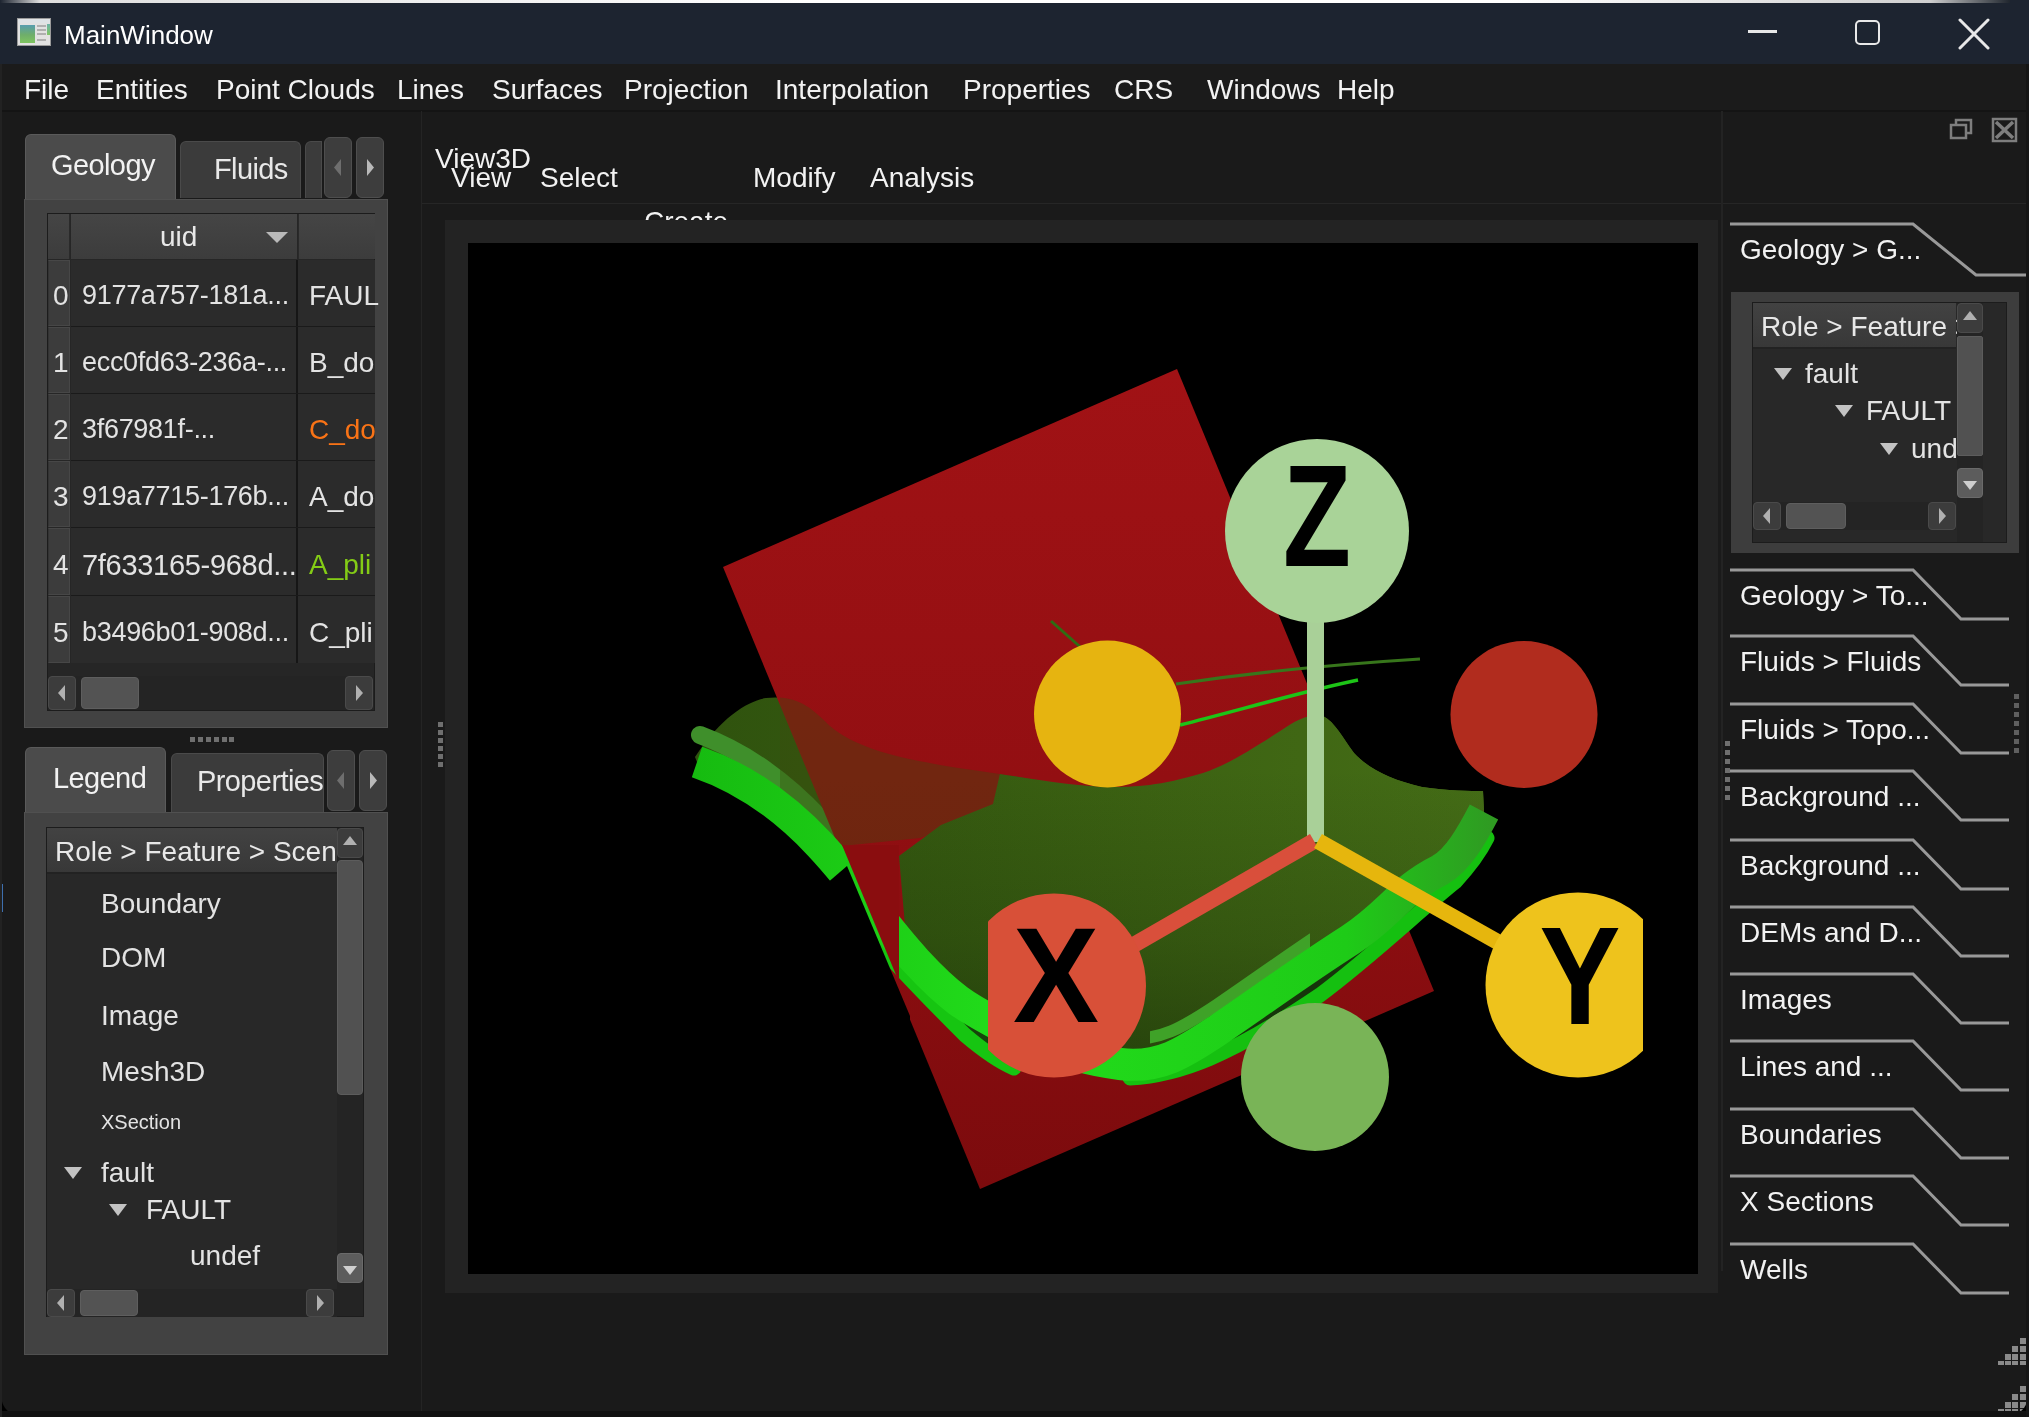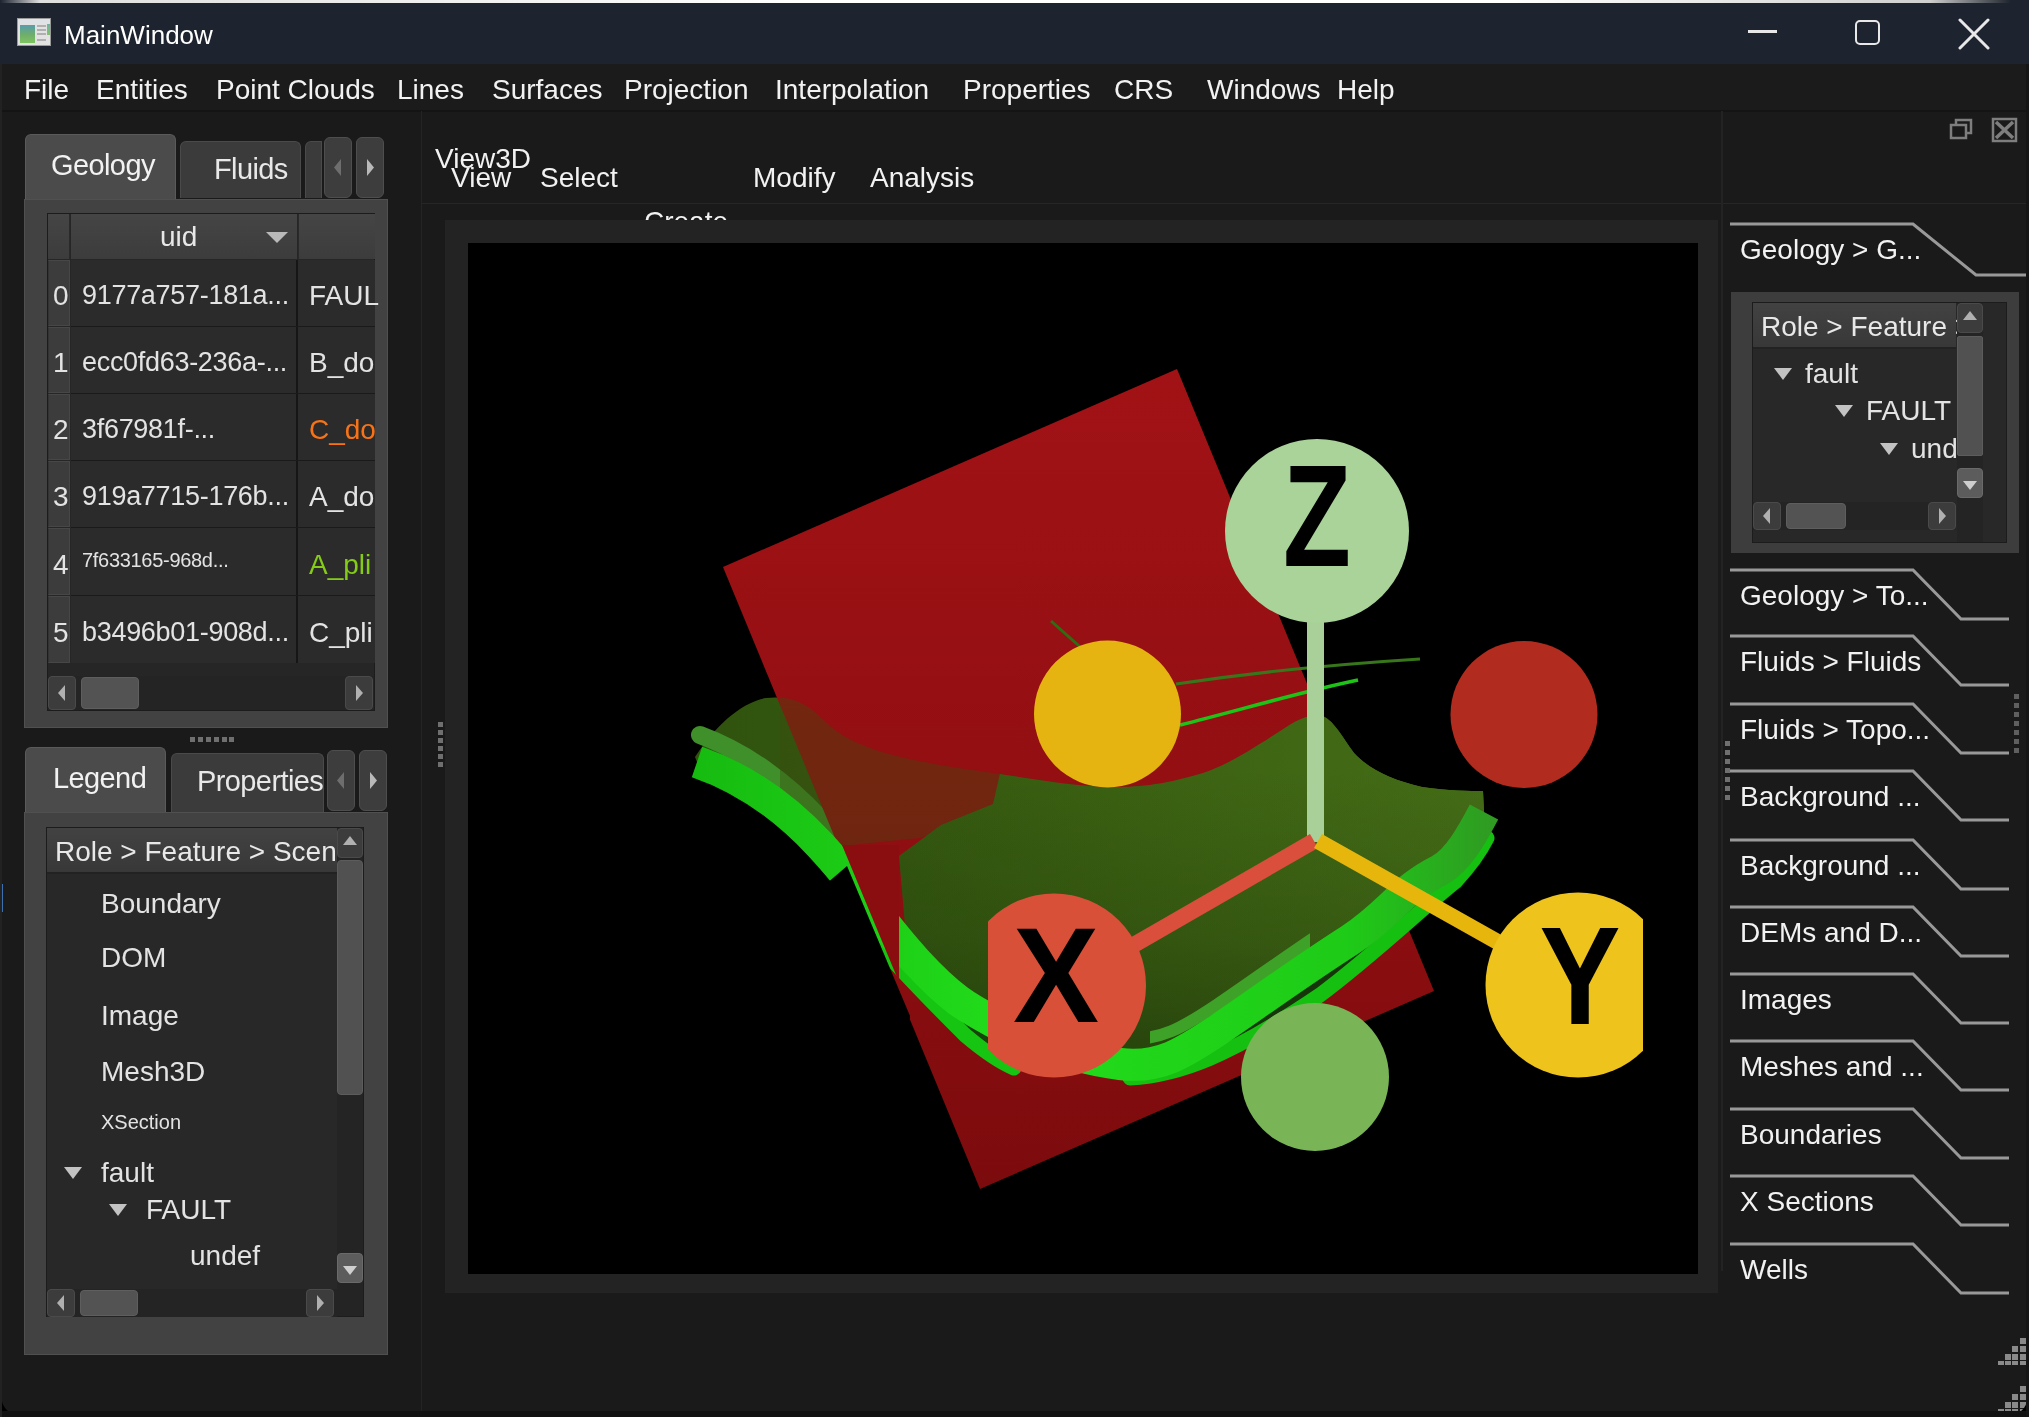--- a/index.html
+++ b/index.html
@@ -234,21 +234,21 @@
     <div class="abs" style="left:71px;top:527px;width:304px;height:1px;background:#1a1a1a;"></div>
     <div class="abs" style="left:71px;top:595px;width:304px;height:1px;background:#1a1a1a;"></div>
     <div class="txt" style="left:82px;top:280px;font-size:27px;letter-spacing:-0.3px;color:#e3e3e3;">9177a757-181a...</div>
     <div class="txt" style="left:309px;top:280px;font-size:28px;color:#e3e3e3;">FAUL</div>
     <div class="txt" style="left:82px;top:347px;font-size:27px;letter-spacing:-0.3px;color:#e3e3e3;">ecc0fd63-236a-...</div>
     <div class="txt" style="left:309px;top:347px;font-size:28px;color:#e3e3e3;">B_do</div>
     <div class="txt" style="left:82px;top:414px;font-size:27px;letter-spacing:-0.3px;color:#e3e3e3;">3f67981f-...</div>
     <div class="txt" style="left:309px;top:414px;font-size:28px;color:#f97316;">C_do</div>
     <div class="txt" style="left:82px;top:481px;font-size:27px;letter-spacing:-0.3px;color:#e3e3e3;">919a7715-176b...</div>
     <div class="txt" style="left:309px;top:481px;font-size:28px;color:#e3e3e3;">A_do</div>
-    <div class="txt" style="left:82px;top:549px;font-size:20px;letter-spacing:-0.3px;color:#e3e3e3;">7f633165-968d...</div>
+    <div class="txt" style="left:82px;top:549px;font-size:29px;letter-spacing:-0.3px;color:#e3e3e3;">7f633165-968d...</div>
     <div class="txt" style="left:309px;top:549px;font-size:28px;color:#84cc16;">A_pli</div>
     <div class="txt" style="left:82px;top:617px;font-size:27px;letter-spacing:-0.3px;color:#e3e3e3;">b3496b01-908d...</div>
     <div class="txt" style="left:309px;top:617px;font-size:28px;color:#e3e3e3;">C_pli</div>
   </div>
 
   <div class="abs" style="left:48px;top:676px;width:326px;height:34px;background:#242424;"></div>
   <div class="abs" style="left:48px;top:676px;width:28px;height:34px;background:#3c3c3c;border:1px solid #4a4a4a;border-radius:4px;"></div>
   <svg class="abs" style="left:48px;top:676px;" width="28" height="34" viewBox="0 0 28 34">
         <path d="M17 9 L10 17 L17 25 Z" fill="#b0b0b0"></path>
       </svg>
@@ -393,21 +393,21 @@
           <path d="M5 3 L188 3 L236 52 L284 52" fill="none" stroke="#999999" stroke-width="3"></path>
         </svg>
     <div class="txt" style="left:1740px;top:917px;font-size:28px;">DEMs and D...</div>
     <svg class="abs" style="left:1725px;top:971px;" width="304" height="56" viewBox="0 0 304 56">
           <path d="M5 3 L188 3 L236 52 L284 52" fill="none" stroke="#999999" stroke-width="3"></path>
         </svg>
     <div class="txt" style="left:1740px;top:984px;font-size:28px;">Images</div>
     <svg class="abs" style="left:1725px;top:1038px;" width="304" height="56" viewBox="0 0 304 56">
           <path d="M5 3 L188 3 L236 52 L284 52" fill="none" stroke="#999999" stroke-width="3"></path>
         </svg>
-    <div class="txt" style="left:1740px;top:1051px;font-size:28px;">Meshes and ...</div>
+    <div class="txt" style="left:1740px;top:1051px;font-size:28px;">Lines and ...</div>
     <svg class="abs" style="left:1725px;top:1106px;" width="304" height="56" viewBox="0 0 304 56">
           <path d="M5 3 L188 3 L236 52 L284 52" fill="none" stroke="#999999" stroke-width="3"></path>
         </svg>
     <div class="txt" style="left:1740px;top:1119px;font-size:28px;">Boundaries</div>
     <svg class="abs" style="left:1725px;top:1173px;" width="304" height="56" viewBox="0 0 304 56">
           <path d="M5 3 L188 3 L236 52 L284 52" fill="none" stroke="#999999" stroke-width="3"></path>
         </svg>
     <div class="txt" style="left:1740px;top:1186px;font-size:28px;">X Sections</div>
     <svg class="abs" style="left:1725px;top:1241px;" width="304" height="56" viewBox="0 0 304 56">
           <path d="M5 3 L188 3 L236 52 L284 52" fill="none" stroke="#999999" stroke-width="3"></path>

